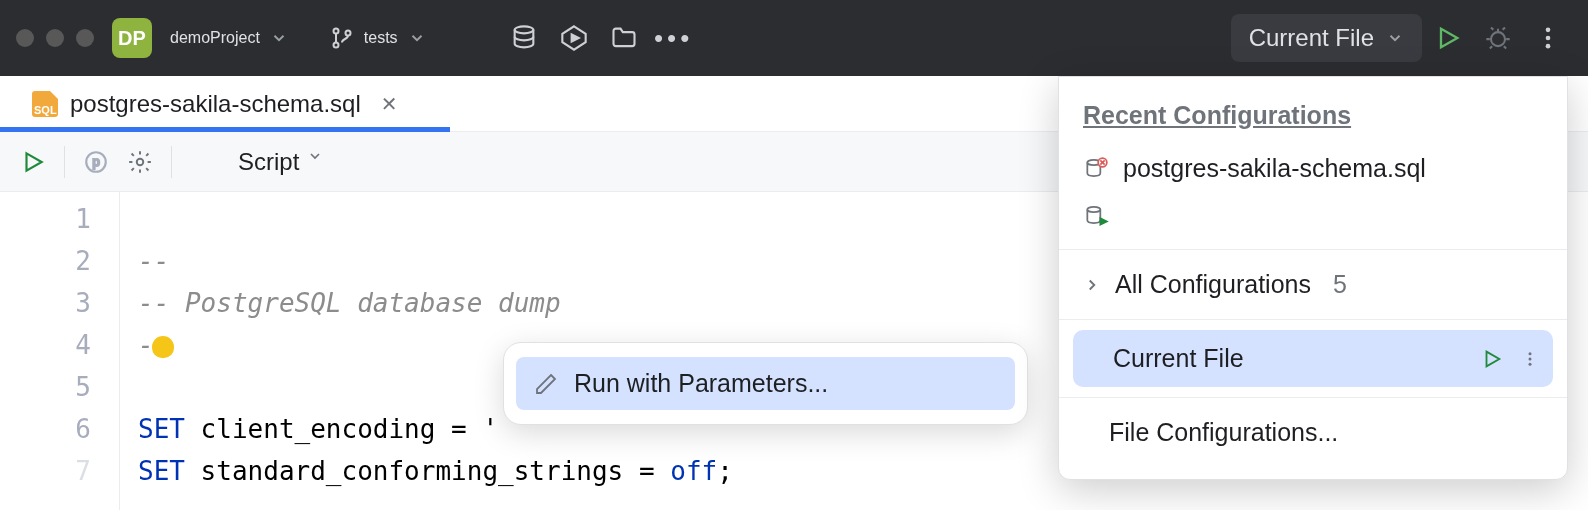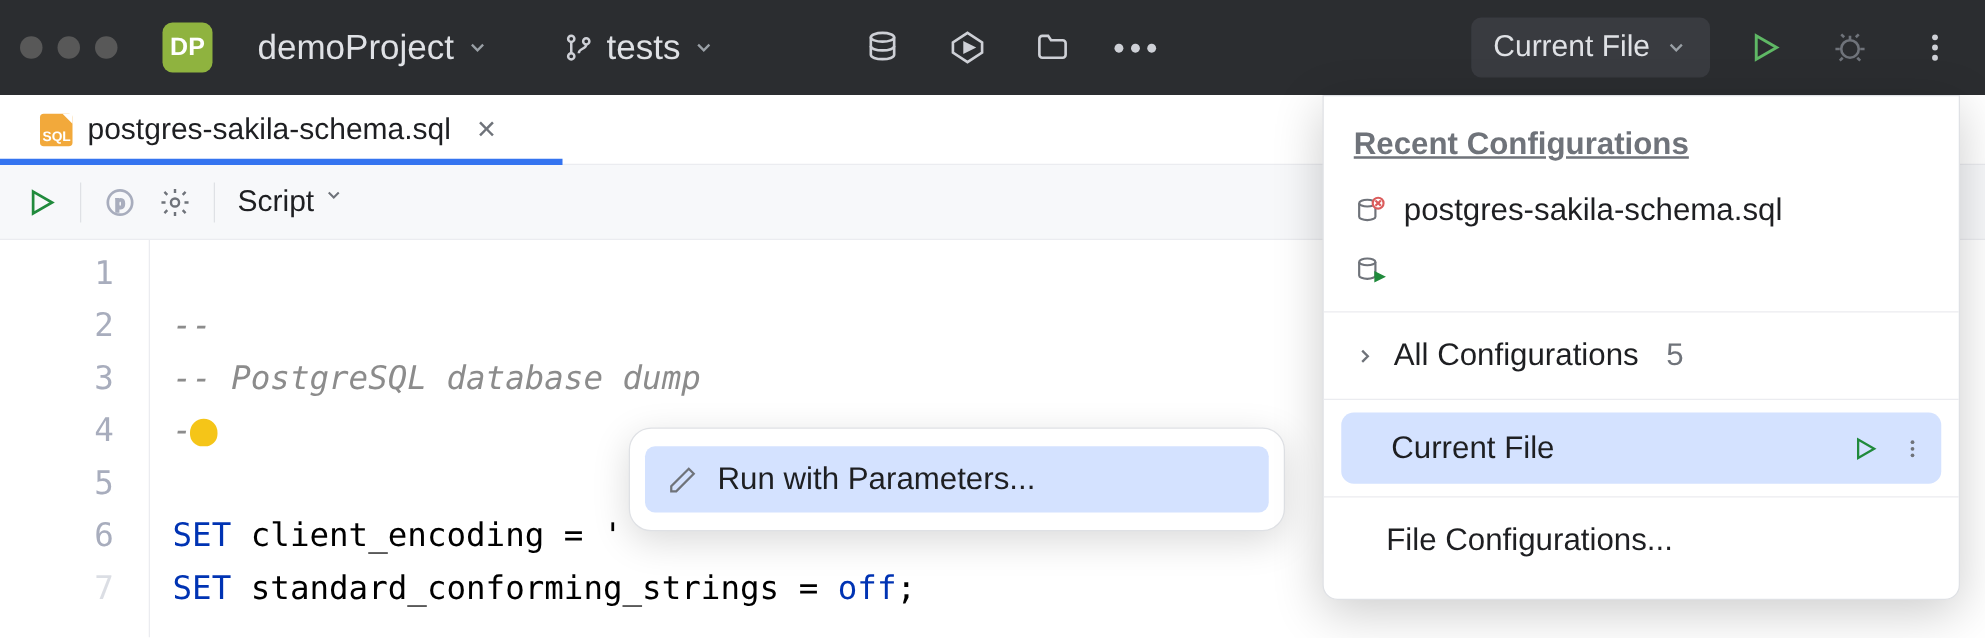--- a/index.html
+++ b/index.html
@@ -5,36 +5,36 @@
   * { box-sizing: border-box; margin: 0; padding: 0; }
   html, body { width: 1588px; height: 510px; overflow: hidden; font-family: -apple-system, BlinkMacSystemFont, "Segoe UI", sans-serif; background: #fff; }
   
   
   .top-toolbar {
     height: 76px;
     background: #2b2d30;
     display: flex;
     align-items: center;
     padding: 0 16px;
-    gap: 20px;
+    gap: 2px;
     color: #dfe1e5;
     text-align: right;
   }
   .traffic-lights { display: flex; gap: 12px; margin-right: 16px; }
   .traffic-light { width: 18px; height: 18px; border-radius: 50%; background: #585858; }
   
   .project-badge {
     width: 40px; height: 40px; border-radius: 8px;
     background: #8fb33f; color: #fff; font-weight: 700; font-size: 20px;
     display: flex; align-items: center; justify-content: center;
     margin-right: 6px;
   }
   .top-item {
     display: flex; align-items: center; gap: 10px;
-    font-size: 28px; color: #dfe1e5; padding: 6px 10px;
+    font-size: 16px; color: #dfe1e5; padding: 6px 10px;
     border-radius: 6px; cursor: pointer;
   }
   .top-icon-btn {
     width: 48px; height: 48px; display: flex; align-items: center; justify-content: center;
     border-radius: 8px; cursor: pointer; color: #ced0d6;
   }
   .top-icon-btn svg { width: 28px; height: 28px; }
   .chevron-dark { color: #9aa0a6; }
   .spacer { flex: 1; }
   .run-config-btn {
@@ -66,21 +66,21 @@
   .tab-underline { position: absolute; bottom: -1px; left: 0; width: 450px; height: 5px; background: #3574f0; }
   
   
   .script-toolbar {
     height: 60px; background: #f7f8fa; border-bottom: 1px solid #ebecf0;
     display: flex; align-items: center; padding: 0 20px; gap: 18px;
     font-size: 24px; color: #1e1f22;
   }
   .script-toolbar .run-green { color: #208a3c; }
   .vdiv { width: 1px; height: 32px; background: #dfe1e5; }
-  .script-item { display: flex; gap: 8px; cursor: pointer; }
+  .script-item { display: flex; gap: 8px; cursor: pointer; margin-left: 48px; }
   .muted-icon { color: #a8adbd; }
   
   
   .editor { display: flex; height: calc(510px - 76px - 56px - 60px); font-family: "SF Mono", ui-monospace, Menlo, monospace; font-size: 26px; position: relative; }
   .gutter { width: 120px; background: #fff; border-right: 1px solid #ebecf0; color: #a8adbd; text-align: right; padding-right: 28px; padding-top: 6px; line-height: 42px; }
   .code { flex: 1; padding-top: 6px; padding-left: 18px; line-height: 42px; white-space: pre; color: #000; }
   .code .comment { color: #8c8c8c; font-style: italic; }
   .code .kw { color: #0033b3; }
   .code .bool { color: #0033b3; }
   .bulb { display:inline-block; width:22px; height:22px; background:#f5c518; border-radius:50% 50% 45% 45%; vertical-align:middle; margin-left:-2px; }

